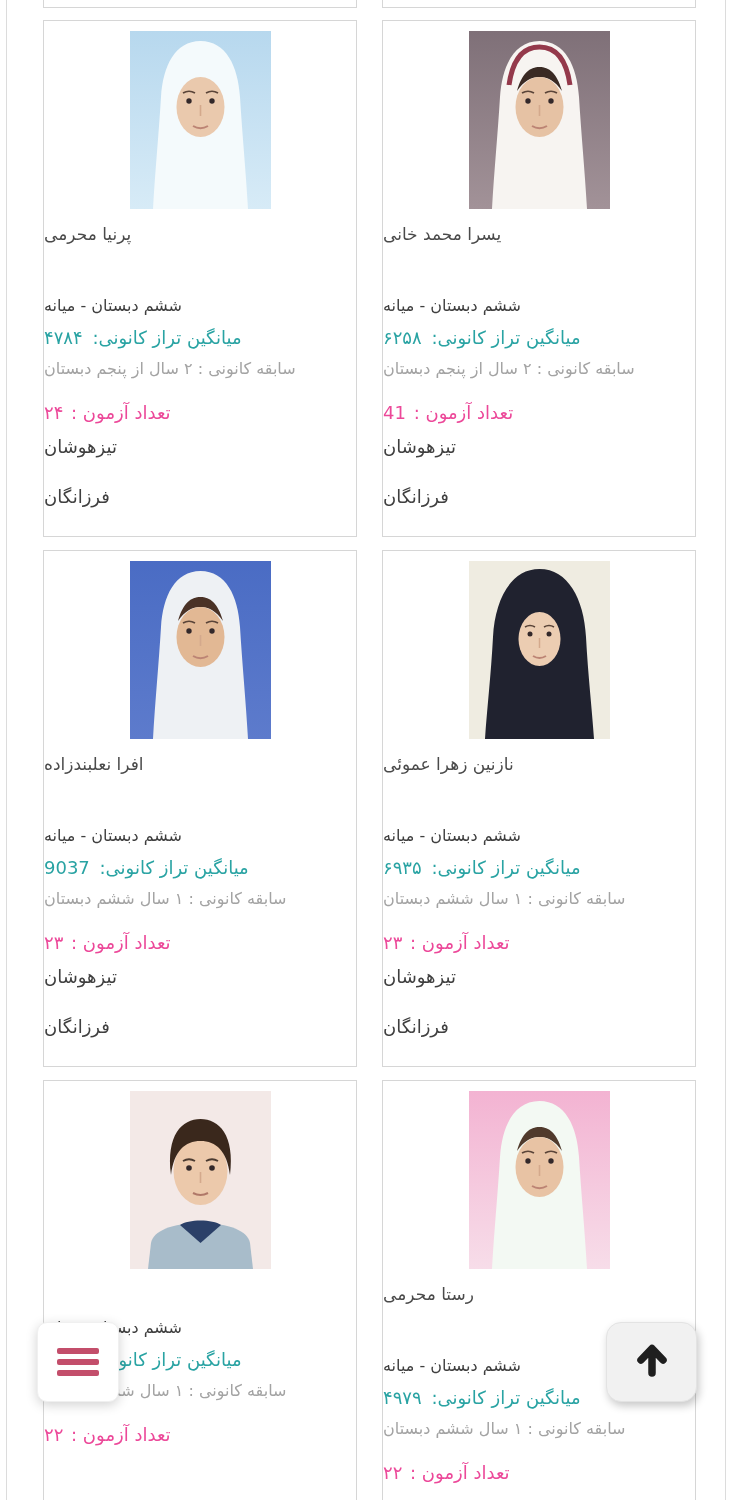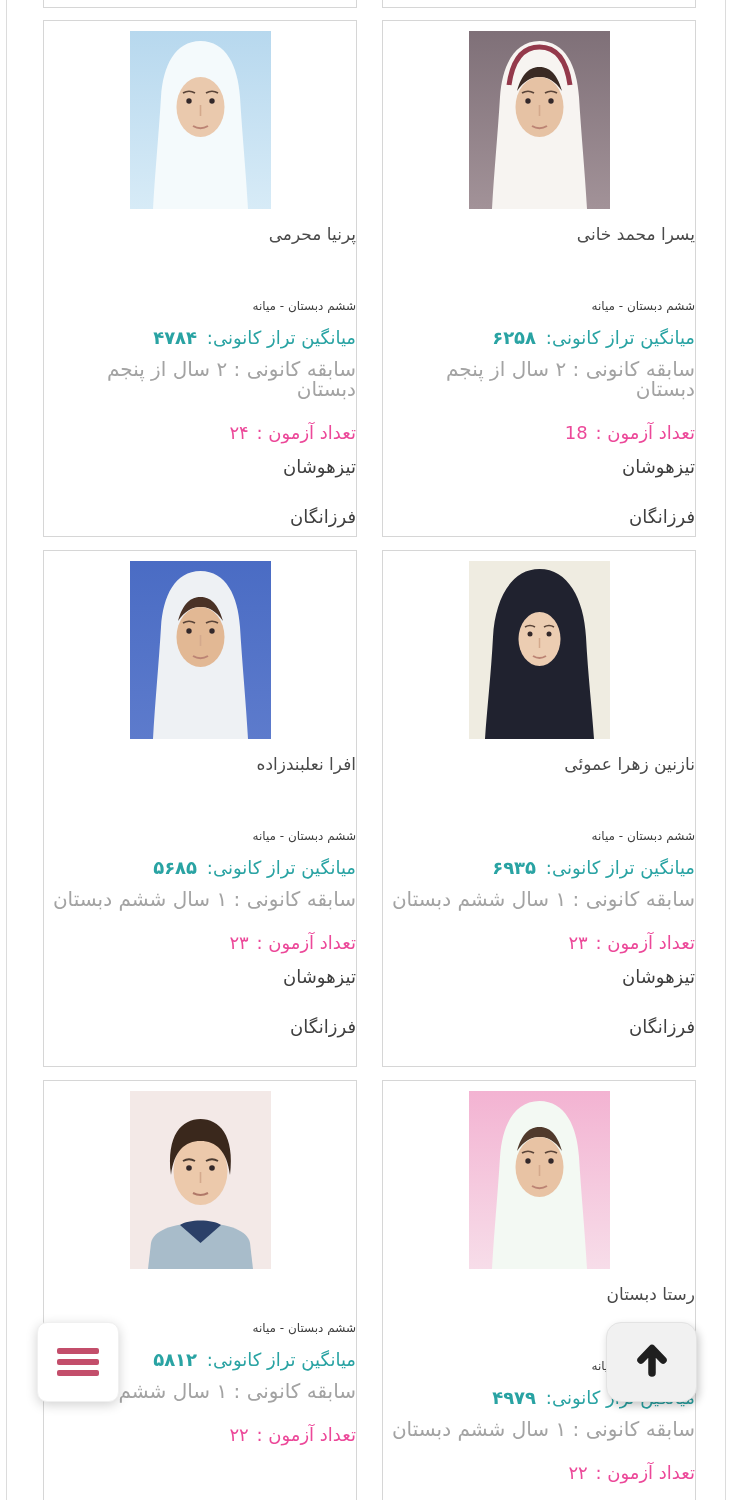--- a/index.html
+++ b/index.html
@@ -24,38 +24,38 @@
   }
   .card-stub{
     border:1px solid #d6d6d6;border-top:none;background:#fff;
   }
   .grid{
     display:grid;grid-template-columns:1fr 1fr;
     column-gap:25px;row-gap:13px;
   }
   .card{
     height:515px;border:1px solid #d6d6d6;background:#fff;
-    text-align:right;overflow:hidden;
+    text-align:left;overflow:hidden;
   }
   .photo{
     width:141px;height:178px;margin:10px auto 0;display:block;
   }
   .photo svg{display:block;width:141px;height:178px;}
   .name{
     margin-top:12px;font-size:17px;line-height:26px;color:#4a4a4a;
   }
   .grade{
-    margin-top:46px;font-size:12px;line-height:26px;color:#3f3f3f;
+    margin-top:46px;font-size:16px;line-height:26px;color:#3f3f3f;
   }
   .avg{
     margin-top:6px;font-size:18px;line-height:26px;color:#29a3a3;
   }
-  .avg .val{margin-right:4px;font-weight:bold;}
+  .avg .val{margin-right:4px;}
   .history{
-    margin-top:8px;font-size:20px;line-height:20px;color:#a3a3a3;
+    margin-top:8px;font-size:16px;line-height:20px;color:#a3a3a3;
   }
   .tests{
     margin-top:21px;font-size:18px;line-height:26px;color:#ec4899;
   }
   .tests .val{margin-right:2px;}
   .tag{font-size:18px;line-height:26px;color:#3f3f3f;}
   .tag1{margin-top:8px;}
   .tag2{margin-top:24px;}
   
   .menu-fab{
@@ -113,21 +113,21 @@
           </div>
     <div class="name">یسرا محمد خانی</div>
     <div class="grade">ششم دبستان - میانه</div>
     <div class="avg">
       <span class="lbl">میانگین تراز کانونی:</span>
       <span class="val">۶۲۵۸</span>
     </div>
     <div class="history">سابقه کانونی : ۲ سال از پنجم دبستان</div>
     <div class="tests">
       <span class="lbl">تعداد آزمون :</span>
-      <span class="val">18</span>
+      <span class="val">41</span>
     </div>
     <div class="tag tag1">تیزهوشان</div>
     <div class="tag tag2">فرزانگان</div>
   </article>
 
   <article class="card">
     <div class="photo">
             <svg viewBox="0 0 141 178" xmlns="http://www.w3.org/2000/svg">
               <defs>
                 <linearGradient id="g1" x1="0" y1="0" x2="0" y2="1">
@@ -212,21 +212,21 @@
     <circle cx="59" cy="70" r="2.7" fill="#33282a"></circle>
               <circle cx="82" cy="70" r="2.7" fill="#33282a"></circle>
     <path d="M70.5,74 L70.5,85" stroke="#d4a98c" stroke-width="1.6" fill="none"></path>
     <path d="M63,95 Q70.5,99.5 78,95" stroke="#bc8474" stroke-width="2" fill="none"></path>
             </svg>
           </div>
     <div class="name">افرا نعلبندزاده</div>
     <div class="grade">ششم دبستان - میانه</div>
     <div class="avg">
       <span class="lbl">میانگین تراز کانونی:</span>
-      <span class="val">۵۶۸۵</span>
+      <span class="val">9037</span>
     </div>
     <div class="history">سابقه کانونی : ۱ سال ششم دبستان</div>
     <div class="tests">
       <span class="lbl">تعداد آزمون :</span>
       <span class="val">۲۳</span>
     </div>
     <div class="tag tag1">تیزهوشان</div>
     <div class="tag tag2">فرزانگان</div>
   </article>
 
@@ -246,21 +246,21 @@
       <ellipse cx="70.5" cy="76" rx="24" ry="30" fill="#e8c3a4"></ellipse>
 
     <path d="M53,62 Q59,58.5 65,62" stroke="#5a4438" stroke-width="1.7" fill="none"></path>
     <path d="M76,62 Q82,58.5 88,62" stroke="#5a4438" stroke-width="1.7" fill="none"></path>
     <circle cx="59" cy="70" r="2.7" fill="#33282a"></circle>
               <circle cx="82" cy="70" r="2.7" fill="#33282a"></circle>
     <path d="M70.5,74 L70.5,85" stroke="#d4a98c" stroke-width="1.6" fill="none"></path>
     <path d="M63,95 Q70.5,99.5 78,95" stroke="#bc8474" stroke-width="2" fill="none"></path>
             </svg>
           </div>
-    <div class="name">رستا دبستان</div>
+    <div class="name">رستا محرمی</div>
     <div class="grade">ششم دبستان - میانه</div>
     <div class="avg">
       <span class="lbl">میانگین تراز کانونی:</span>
       <span class="val">۴۹۷۹</span>
     </div>
     <div class="history">سابقه کانونی : ۱ سال ششم دبستان</div>
     <div class="tests">
       <span class="lbl">تعداد آزمون :</span>
       <span class="val">۲۲</span>
     </div>

